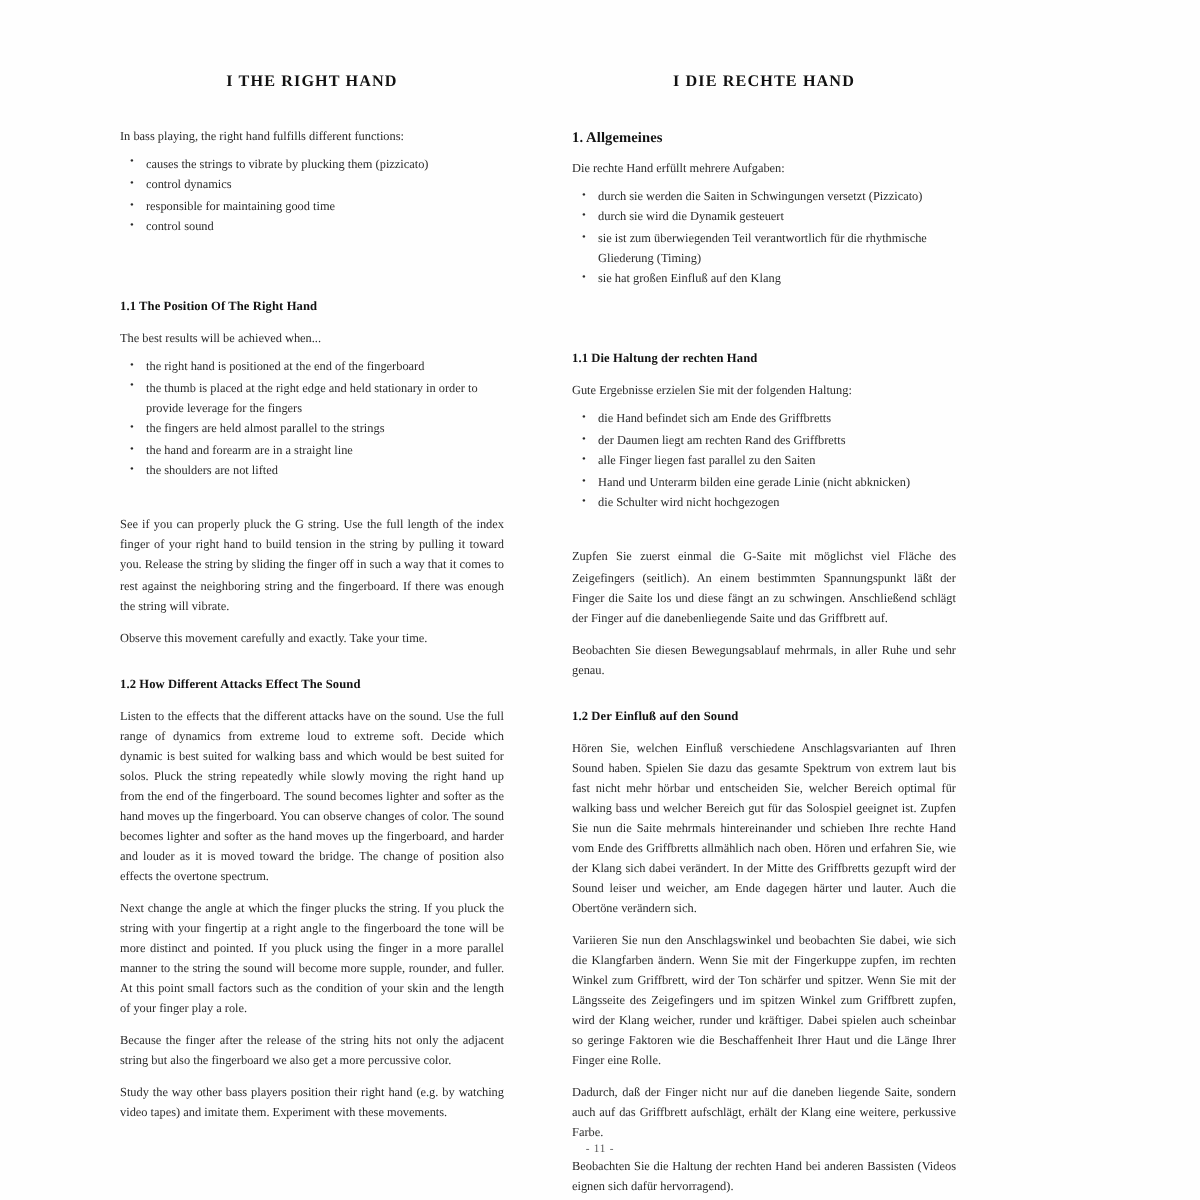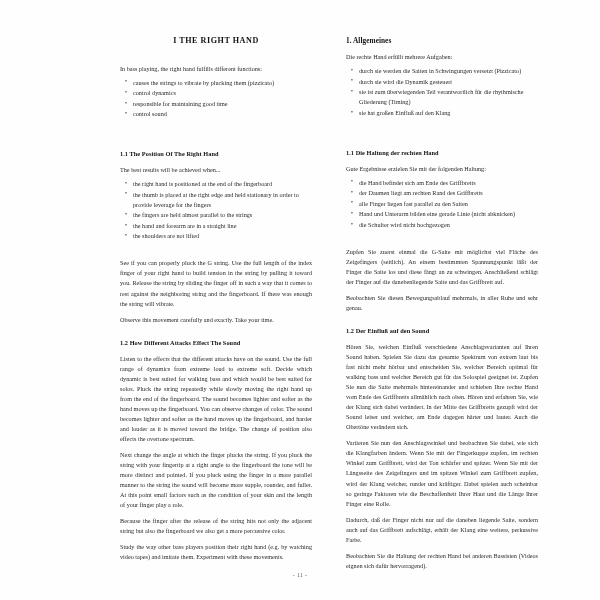--- a/index.html
+++ b/index.html
@@ -13,21 +13,21 @@
     font-family: "Liberation Serif", "DejaVu Serif", serif;
     color: #1b1b1b;
     overflow: hidden;
   }
 
   .page {
     position: relative;
     width: 600px;
     height: 600px;
     box-sizing: border-box;
-    padding: 36px 88px 0 120px;
+    padding: 36px 88px 0 60px;
     background: #fefefe;
   }
 
   .columns {
     display: flex;
     gap: 34px;
     align-items: flex-start;
   }
 
   .col {
@@ -156,20 +156,21 @@
 
       <p class="para">Listen to the effects that the different attacks have on the sound. Use the full range of dynamics from extreme loud to extreme soft. Decide which dynamic is best suited for walking bass and which would be best suited for solos. Pluck the string repeatedly while slowly moving the right hand up from the end of the fingerboard. The sound becomes lighter and softer as the hand moves up the fingerboard. You can observe changes of color. The sound becomes lighter and softer as the hand moves up the fingerboard, and harder and louder as it is moved toward the bridge. The change of position also effects the overtone spectrum.</p>
       <p class="para">Next change the angle at which the finger plucks the string. If you pluck the string with your fingertip at a right angle to the fingerboard the tone will be more distinct and pointed. If you pluck using the finger in a more parallel manner to the string the sound will become more supple, rounder, and fuller. At this point small factors such as the condition of your skin and the length of your finger play a role.</p>
       <p class="para">Because the finger after the release of the string hits not only the adjacent string but also the fingerboard we also get a more percussive color.</p>
       <p class="para">Study the way other bass players position their right hand (e.g. by watching video tapes) and imitate them. Experiment with these movements.</p>
 
     </div>
 
     <div class="col">
 
+      <div class="col-head">I DIE RECHTE HAND</div>
 
       <h2 class="sec-title">1. Allgemeines</h2>
       <p class="lead">Die rechte Hand erfüllt mehrere Aufgaben:</p>
       <ul class="bullets">
         <li>durch sie werden die Saiten in Schwingungen versetzt (Pizzicato)</li>
         <li>durch sie wird die Dynamik gesteuert</li>
         <li>sie ist zum überwiegenden Teil verantwortlich für die rhythmische Gliederung (Timing)</li>
         <li>sie hat großen Einfluß auf den Klang</li>
       </ul>
 

